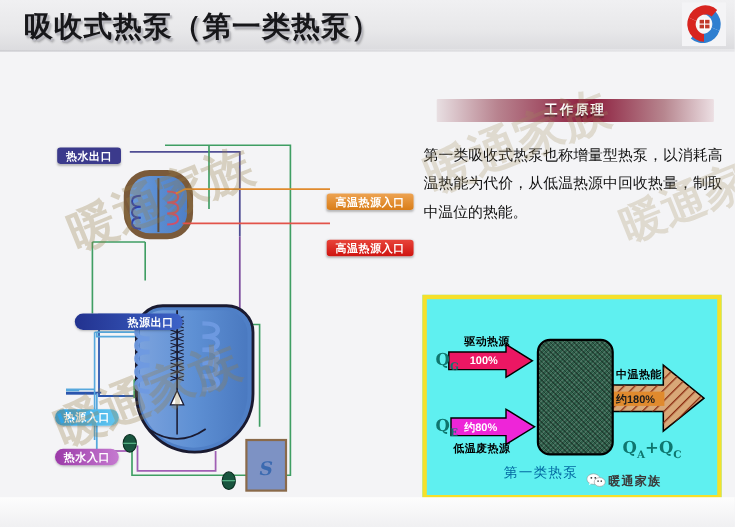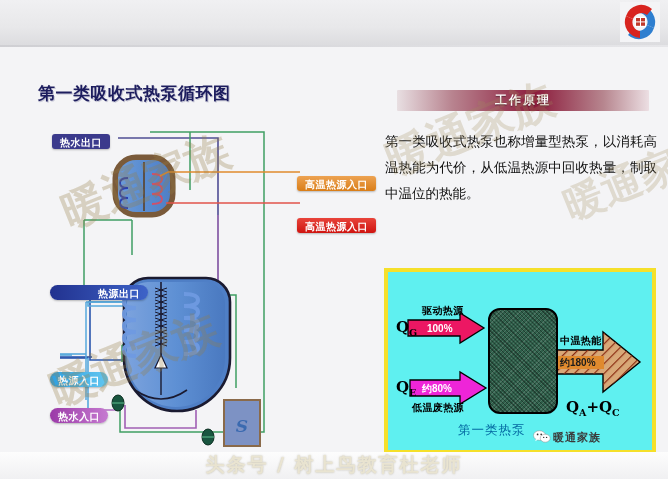--- a/index.html
+++ b/index.html
@@ -47,21 +47,21 @@
   
   .fig{position:absolute;left:384px;top:268px;width:272px;height:186px;
       background:#5ff0f0;border:4px solid #f5e02a;box-sizing:border-box;}
   .fig-hp{position:absolute;left:100px;top:36px;width:66px;height:102px;
       background:#2f5f4a;border:2px solid #000;border-radius:12px;
       background-image:
         repeating-linear-gradient(45deg, rgba(0,0,0,.35) 0 1px, transparent 1px 3px),
         repeating-linear-gradient(-45deg, rgba(255,255,255,.14) 0 1px, transparent 1px 3px);}
   .fig-cap{position:absolute;left:70px;top:150px;width:130px;text-align:left;
       font-size:12.5px;font-weight:normal;color:#0369a1;letter-spacing:1px;}
-  .qlab{position:absolute;font-size:15px;font-weight:bold;color:#000000;
+  .qlab{position:absolute;font-size:15px;font-weight:bold;color:#0f766e;
       font-family:"DejaVu Serif","Liberation Serif",serif;}
   .qlab sub{font-size:9.5px;}
   .arrlab{position:absolute;font-size:10px;font-weight:bold;color:#000;
       white-space:nowrap;letter-spacing:.4px;}
   .arrpct{position:absolute;font-size:10px;font-weight:bold;color:#fff;
       white-space:nowrap;z-index:4;}
   .arrpct.dark{color:#1c1c1c;}
 
   
   .wm{position:absolute;color:rgba(150,125,70,.30);font-weight:bold;
@@ -84,37 +84,37 @@
   .wechat-ico{position:absolute;left:533px;top:430px;width:16px;height:13px;}
   svg{display:block;}
 </style>
 </head>
 <body>
 
 <div id="slide">
 
   <div class="hdr"></div>
   <div class="hdr-rule"></div>
+  <div class="hdr-title">吸收式热泵（第一类热泵）</div>
 
   <div class="logo">
     <svg width="40" height="40" viewBox="0 0 40 40">
       <rect x="0" y="0" width="40" height="40" fill="#f4f4f6"></rect>
       <path d="M20 4 A16 16 0 0 1 34 26 L27 23 A9 9 0 0 0 20 11 Z" fill="#2f7fd0"></path>
       <path d="M34 26 A16 16 0 0 1 8 33 L13 27 A9 9 0 0 0 27 23 Z" fill="#2f7fd0"></path>
       <path d="M20 36 A16 16 0 0 1 6 14 L13 17 A9 9 0 0 0 20 29 Z" fill="#d8241f"></path>
       <path d="M6 14 A16 16 0 0 1 32 7 L27 13 A9 9 0 0 0 13 17 Z" fill="#d8241f"></path>
       <rect x="15" y="15" width="11" height="10" fill="#ffffff"></rect>
       <rect x="16" y="16" width="4" height="3.4" fill="#c0392b"></rect>
       <rect x="21" y="16" width="4" height="3.4" fill="#c0392b"></rect>
       <rect x="16" y="20.4" width="4" height="3.4" fill="#c0392b"></rect>
       <rect x="21" y="20.4" width="4" height="3.4" fill="#c0392b"></rect>
     </svg>
   </div>
 
-  <div class="sec-title">第一类吸收式热泵循环图</div>
 
   <svg style="position:absolute;left:0;top:110px;" width="380" height="340">
     <defs>
       <linearGradient id="vesselGrad" x1="0" y1="0" x2="1" y2="0">
         <stop offset="0%" stop-color="#6e9bd8"></stop>
         <stop offset="45%" stop-color="#5b8ed2"></stop>
         <stop offset="100%" stop-color="#4f7fc6"></stop>
       </linearGradient>
       <linearGradient id="vesselGrad2" x1="0" y1="0" x2="1" y2="0">
         <stop offset="0%" stop-color="#7ba2dd"></stop>
@@ -194,21 +194,21 @@
     </g>
     <g>
       <ellipse cx="208" cy="327" rx="6" ry="8" fill="#19553f" stroke="#0b2d20" stroke-width="1"></ellipse>
       <line x1="202" y1="327" x2="214" y2="327" stroke="#5fbf8f" stroke-width="1"></line>
     </g>
   </svg>
 
   <div class="pill rect" style="left:52px;top:134px;background:#3b3a8c;">
     <span>热水出口</span>
   </div>
-  <div class="pill" style="left:50px;top:285px;background:linear-gradient(90deg,#22328f,#3d63c8);padding-left:48px;">
+  <div class="pill" style="left:68px;top:285px;background:linear-gradient(90deg,#22328f,#3d63c8);padding-left:48px;">
     <span>热源出口</span>
   </div>
   <div class="pill" style="left:50px;top:372px;background:linear-gradient(90deg,#2f9fe0,#63c6f0);">
     <span>热源入口</span>
   </div>
   <div class="pill" style="left:50px;top:408px;background:linear-gradient(90deg,#9b3aa8,#c57ad0);">
     <span>热水入口</span>
   </div>
   <div class="pill rect" style="left:297px;top:176px;background:linear-gradient(180deg,#eda352,#d97d18);">
     <span>高温热源入口</span>
@@ -278,15 +278,14 @@
     </svg>
   </div>
   <div class="wechat">暖通家族</div>
 
   <div class="wm" style="left:58px;top:152px;font-size:44px;transform:rotate(-22deg);">暖通家族</div>
   <div class="wm" style="left:46px;top:330px;font-size:44px;transform:rotate(-22deg);">暖通家族</div>
   <div class="wm2" style="left:382px;top:100px;font-size:44px;transform:rotate(-22deg);">暖通家族</div>
   <div class="wm2" style="left:560px;top:150px;font-size:40px;transform:rotate(-22deg);">暖通家族</div>
 
   <div class="footer-band"></div>
-  <div class="footer-txt">头条号 / 树上鸟教育杜老师</div>
 
 </div>
 
 </body></html>

